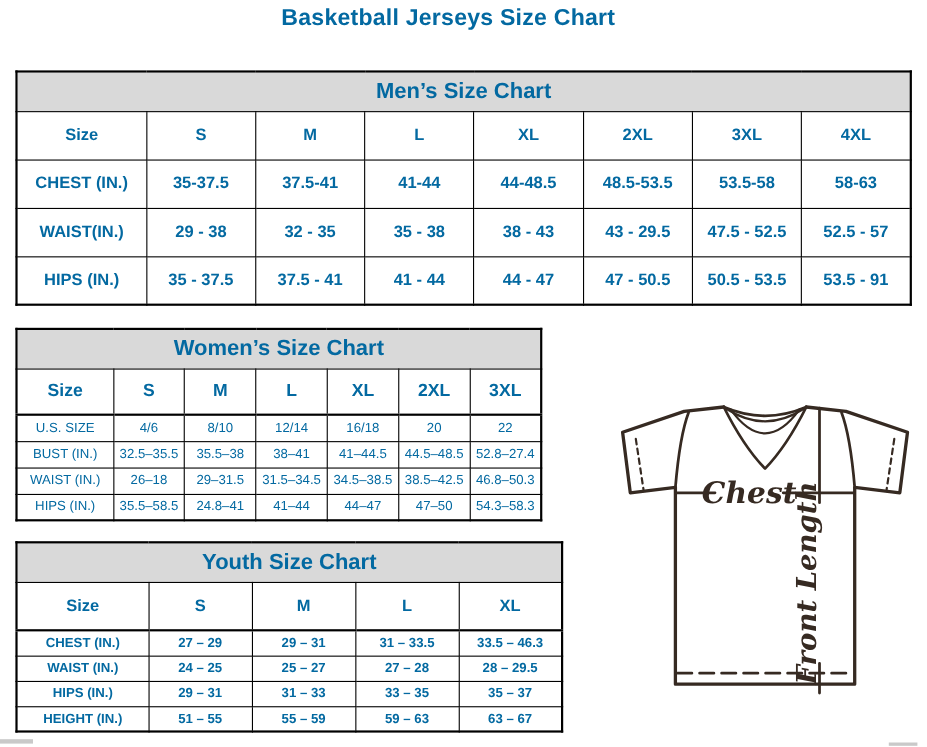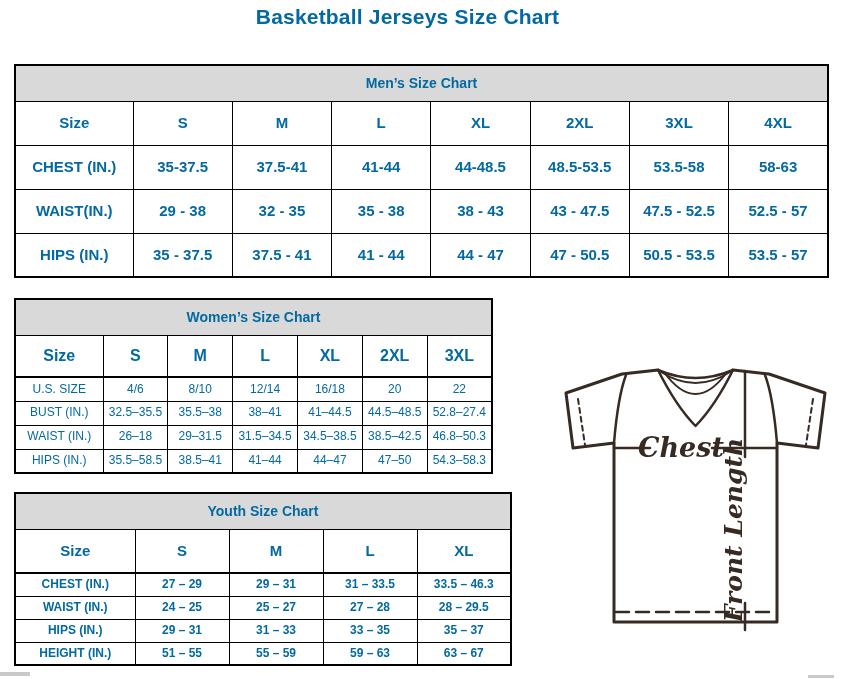--- a/index.html
+++ b/index.html
@@ -3,21 +3,21 @@
 <meta charset="utf-8">
 <style>
   html,body{margin:0;padding:0;background:#fff;}
   #page{position:relative;width:843px;height:679px;background:#ffffff;overflow:hidden;
         font-family:"Liberation Sans",sans-serif;color:#0369a1;}
   .page-title{position:absolute;top:5px;left:0;width:815px;text-align:center;
         font-size:21px;font-weight:bold;letter-spacing:0.2px;}
   table.sc{position:absolute;border-collapse:collapse;table-layout:fixed;border:2px solid #000;}
   table.sc td{border:1px solid #000;text-align:center;vertical-align:middle;
         line-height:1.1;padding:0 2px;overflow:hidden;}
-  tr.chart-head td{background:#d9d9d9;font-weight:bold;font-size:14px;}
+  tr.chart-head td{background:#d9d9d9;font-weight:bold;font-size:20px;}
   tr.col-head td{font-weight:bold;}
   .heavy-bottom td{border-bottom:2px solid #000 !important;}
   
   #mens{left:14px;top:64px;width:815px;}
   #mens tr.chart-head{height:36px;}
   #mens tr.col-head{height:44px;font-size:15px;}
   #mens tr.data-row{height:44px;font-size:15px;font-weight:bold;}
   
   #womens{left:14px;top:298px;width:479px;}
   #womens tr.chart-head{height:36px;}
@@ -75,33 +75,33 @@
         <td>48.5-53.5</td>
         <td>53.5-58</td>
         <td>58-63</td>
       </tr>
       <tr class="data-row">
         <td>WAIST(IN.)</td>
         <td>29 - 38</td>
         <td>32 - 35</td>
         <td>35 - 38</td>
         <td>38 - 43</td>
-        <td>43 - 47.5</td>
+        <td>43 - 29.5</td>
         <td>47.5 - 52.5</td>
         <td>52.5 - 57</td>
       </tr>
       <tr class="data-row">
         <td>HIPS (IN.)</td>
         <td>35 - 37.5</td>
         <td>37.5 - 41</td>
         <td>41 - 44</td>
         <td>44 - 47</td>
         <td>47 - 50.5</td>
         <td>50.5 - 53.5</td>
-        <td>53.5 - 57</td>
+        <td>53.5 - 91</td>
       </tr>
     </tbody>
   </table>
 
   <table id="womens" class="sc">
     <colgroup>
         <col style="width:88px">
         <col>
         <col>
         <col>
@@ -145,21 +145,21 @@
         <td>26–18</td>
         <td>29–31.5</td>
         <td>31.5–34.5</td>
         <td>34.5–38.5</td>
         <td>38.5–42.5</td>
         <td>46.8–50.3</td>
       </tr>
       <tr class="data-row">
         <td>HIPS (IN.)</td>
         <td>35.5–58.5</td>
-        <td>38.5–41</td>
+        <td>24.8–41</td>
         <td>41–44</td>
         <td>44–47</td>
         <td>47–50</td>
         <td>54.3–58.3</td>
       </tr>
     </tbody>
   </table>
 
   <table id="youth" class="sc">
     <colgroup>

